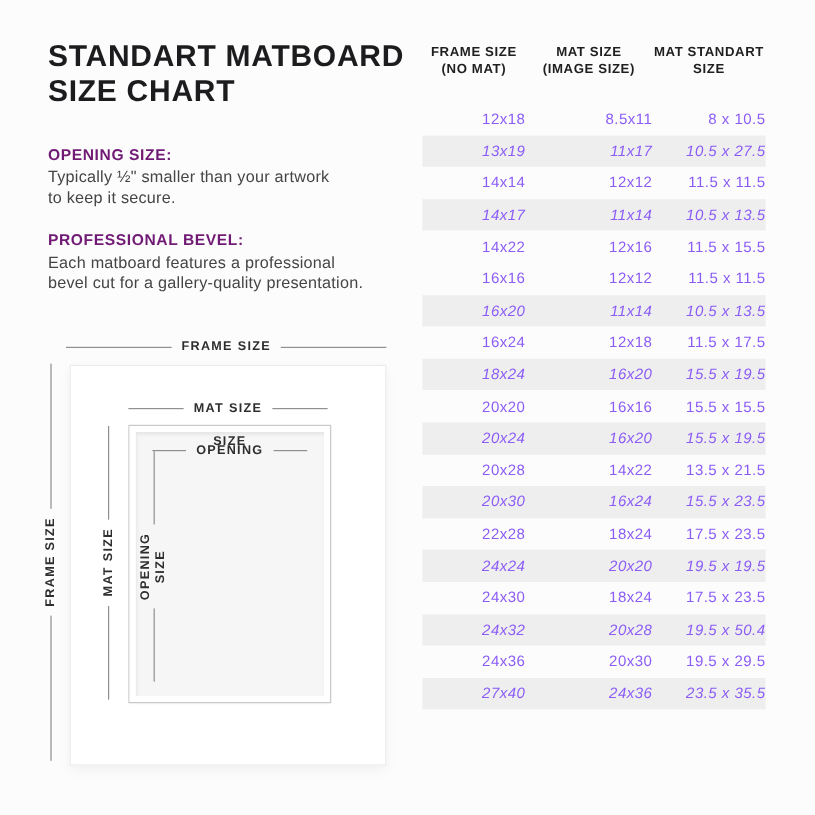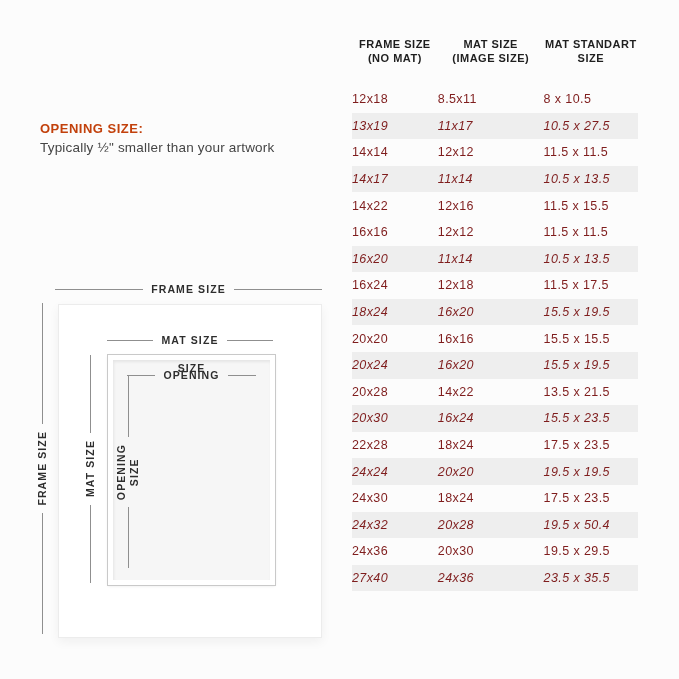--- a/index.html
+++ b/index.html
@@ -18,21 +18,21 @@
     position:absolute; left:40px; top:33px;
     font-size:25px; font-weight:700; letter-spacing:0.6px;
     line-height:29px; color:#1c1c1e;
   }
   .title span { display:block; }
   .info { position:absolute; left:40px; width:310px; }
   .info-1 { top:121px; }
   .info-2 { top:192px; }
   .info-heading {
     font-size:13px; font-weight:700; letter-spacing:0.5px;
-    color:#c2410c; margin-bottom:4px;
+    color:#701a75; margin-bottom:4px;
   }
   .info-body { font-size:13.5px; line-height:16.5px; color:#454545; letter-spacing:0.2px; }
   .info-body span { display:block; }
 
   
   .dim-h { display:flex; align-items:center; gap:8px; }
   .dim-h .rule { flex:1; height:1px; background:#8f8f8f; }
   .dim-text {
     font-size:10.5px; font-weight:600; letter-spacing:1.1px;
     color:#2e2e2e; white-space:nowrap; text-align:center; line-height:13px;
@@ -77,38 +77,48 @@
     color:#1f1f1f; text-align:center; line-height:14px;
   }
   .thead-cell span { display:block; }
   .tbody { position:absolute; left:352px; top:86px; width:286px; }
   .trow {
     display:grid; grid-template-columns:30% 37% 33%;
     height:26.6px; align-items:center;
   }
   .trow.alt { background:#eeeeee;font-style:italic; }
   .tcell {
-    font-size:12.5px; color:#7f1d1d; text-align:left; letter-spacing:0.4px;
+    font-size:12.5px; color:#8b5cf6; text-align:right; letter-spacing:0.4px;
   }
 </style>
 </head>
 <body>
 
 <div class="canvas">
 
   <h1 class="title">
+    <span>STANDART MATBOARD</span>
+    <span>SIZE CHART</span>
   </h1>
 
   <div class="info info-1">
     <div class="info-heading">OPENING SIZE:</div>
     <div class="info-body">
       <span>Typically ½" smaller than your artwork</span>
-    </div>
-  </div>
-
+      <span>to keep it secure.</span>
+    </div>
+  </div>
+
+  <div class="info info-2">
+    <div class="info-heading">PROFESSIONAL BEVEL:</div>
+    <div class="info-body">
+      <span>Each matboard features a professional</span>
+      <span>bevel cut for a gallery-quality presentation.</span>
+    </div>
+  </div>
 
   <div class="dim-h dim-frame-h">
     <div class="rule"></div>
     <div class="dim-text">FRAME SIZE</div>
     <div class="rule"></div>
   </div>
 
   <div class="frame-rect"></div>
 
   <div class="dim-h dim-mat-h">

